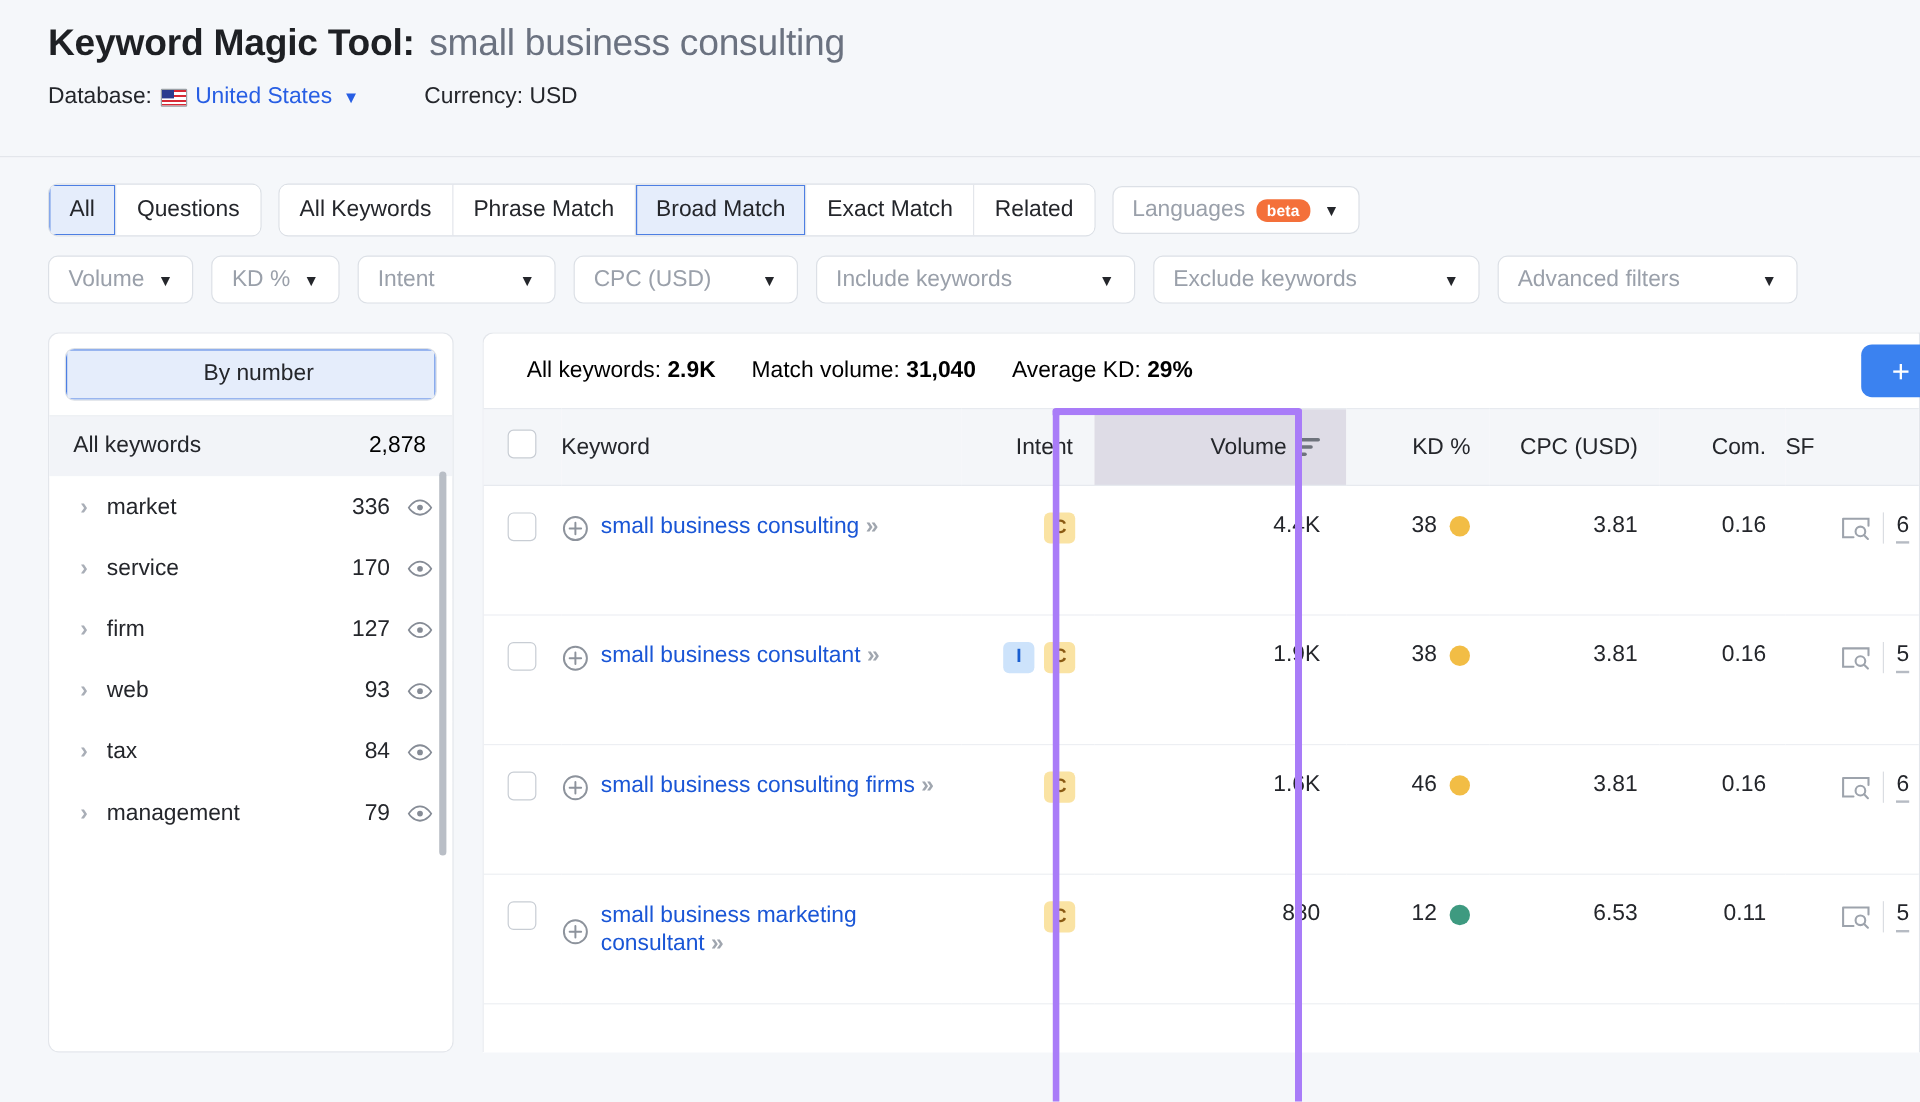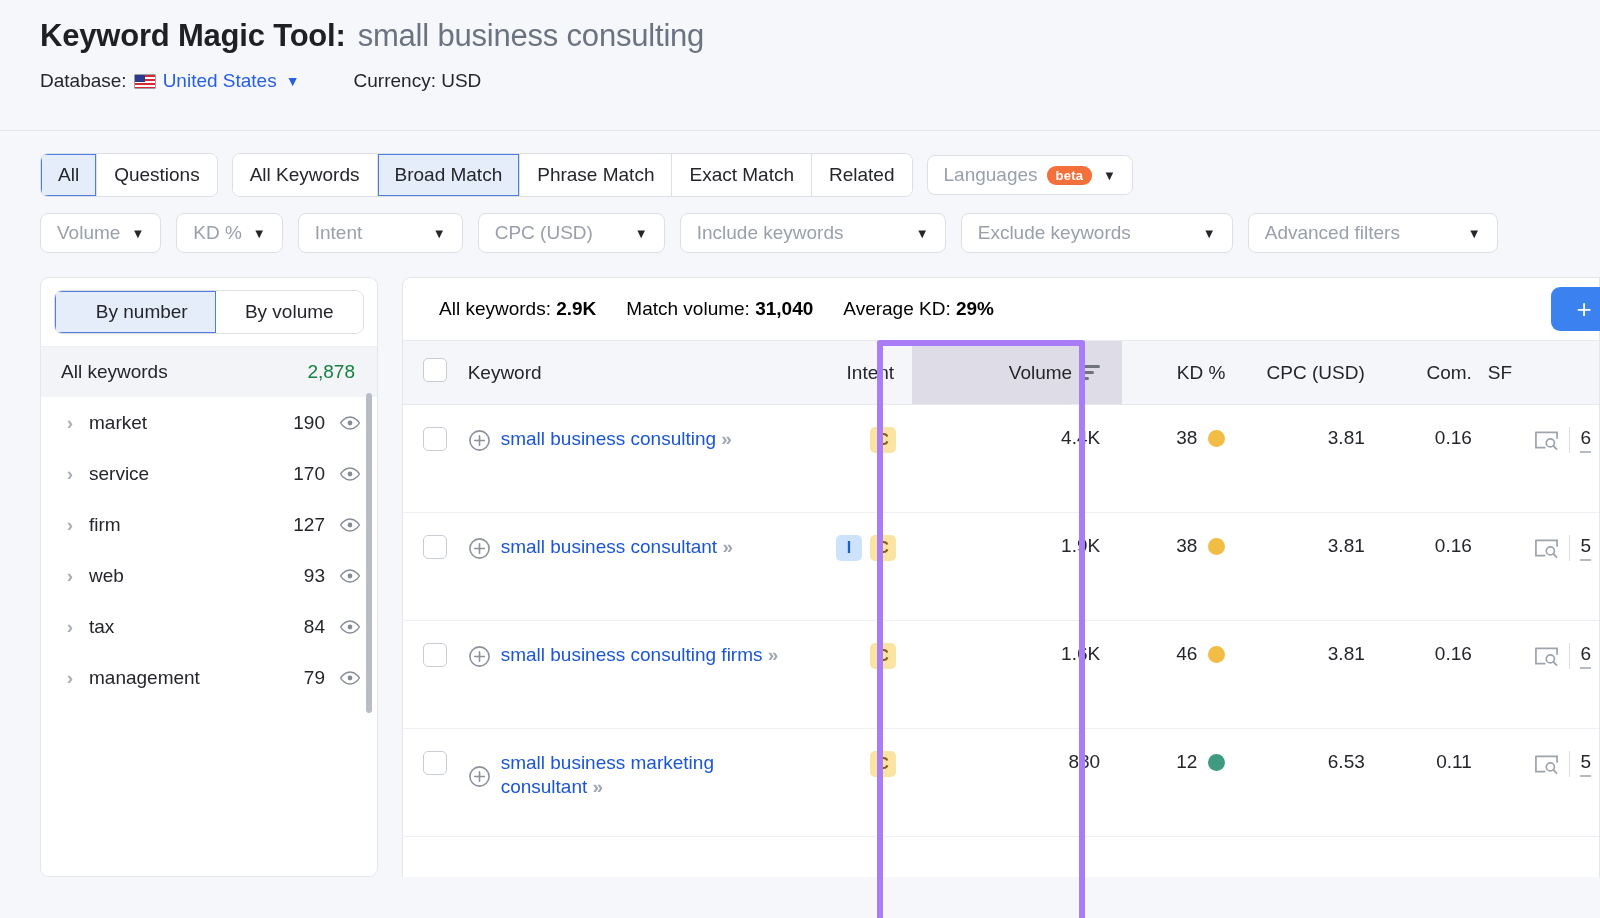--- a/index.html
+++ b/index.html
@@ -44,21 +44,21 @@
   
   .main { display:flex; gap:24px; padding: 24px 0 0 40px; }
 
   
   .sidebar { width: 338px; background:#fff; border:1px solid #E3E6EB; border-radius:9px; overflow:hidden; height:600px; position:relative;}
   .side-toggle-wrap { padding:12px 13px; }
   .toggle-group{display:flex;border:1px solid #DCE0E6;border-radius:8px;overflow:hidden;height:44px;}
   .toggle-btn{flex:1;display:flex;align-items:center;justify-content:center;font-size:19px;color:#24262B;background:#fff;cursor:pointer;}
   .toggle-btn.active{background:#E5EDFB;box-shadow:inset 0 0 0 1px #4D7FE3;padding-left:13px;}
   .side-all{display:flex;align-items:center;justify-content:space-between;background:#F2F4F8;padding:14px 22px 14px 20px;font-size:19px;border-top:1px solid #EDEFF3;}
-  .side-all .cnt{color:#15803d;}
+  .side-all .cnt{color:#000000;}
   .side-row{display:flex;align-items:center;padding:14px 16px 14px 16px;font-size:19px;border-top:1px solid #fff;cursor:pointer;}
   .side-row .chev{color:#A9AEB7;font-size:19px;width:26px;display:flex;justify-content:center;font-weight:700;}
   .side-row .nm{flex:1;padding-left:6px;color:#24262B;}
   .side-row .num{color:#24262B;margin-right:14px;}
   .eye{width:22px;height:22px;color:#868C96;flex:none;}
   .side-scroll{position:absolute;right:5px;top:115px;width:6px;height:320px;background:#B9BEC6;border-radius:3px;}
   .side-fade{position:absolute;left:0;right:0;bottom:0;height:26px;background:linear-gradient(to bottom,rgba(255,255,255,0),#ffffff);}
 
   
   .table-wrap{flex:1;background:#fff;border:1px solid #E3E6EB;border-top-left-radius:9px;border-bottom:none;position:relative;min-width:0;}
@@ -137,22 +137,22 @@
 <div class="header-sep"></div>
 
 <div class="filters">
   <div class="filter-row">
     <div class="seg-group">
       <div class="seg active">All</div>
       <div class="seg">Questions</div>
     </div>
     <div class="seg-group">
       <div class="seg">All Keywords</div>
+      <div class="seg">Phrase Match</div>
       <div class="seg active">Broad Match</div>
-      <div class="seg">Phrase Match</div>
       <div class="seg">Exact Match</div>
       <div class="seg">Related</div>
     </div>
     <div class="pill">
       <span>Languages</span>
       <span class="badge-beta">beta</span>
       <span class="cv">▼</span>
     </div>
   </div>
 
@@ -187,32 +187,31 @@
     </div>
   </div>
 </div>
 
 <div class="main">
 
   <div class="sidebar">
     <div class="side-toggle-wrap">
       <div class="toggle-group">
         <div class="toggle-btn active">By number</div>
-        <div class="toggle-btn">By volume</div>
       </div>
     </div>
     <div class="side-all">
       <span>All keywords</span>
       <span class="cnt">2,878</span>
     </div>
 
     <div class="side-row">
       <span class="chev">›</span>
       <span class="nm">market</span>
-      <span class="num">190</span>
+      <span class="num">336</span>
       <svg class="eye" viewBox="0 0 24 24" fill="none" stroke="currentColor" stroke-width="1.6">
           <path d="M1.8 12S5.5 5.5 12 5.5 22.2 12 22.2 12 18.5 18.5 12 18.5 1.8 12 1.8 12Z"></path>
           <circle cx="12" cy="12" r="2.6" fill="currentColor" stroke="none"></circle>
         </svg>
     </div>
     <div class="side-row">
       <span class="chev">›</span>
       <span class="nm">service</span>
       <span class="num">170</span>
       <svg class="eye" viewBox="0 0 24 24" fill="none" stroke="currentColor" stroke-width="1.6">

